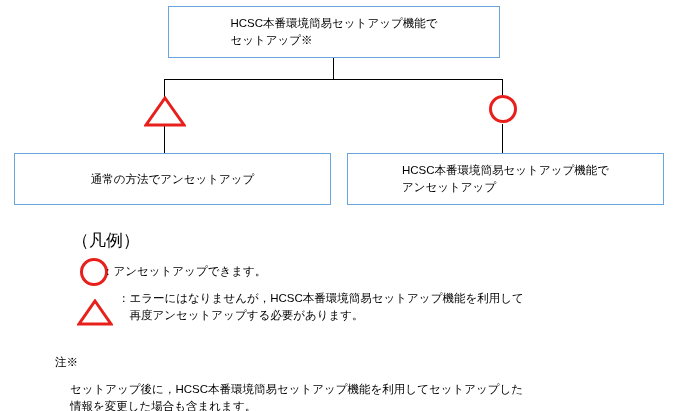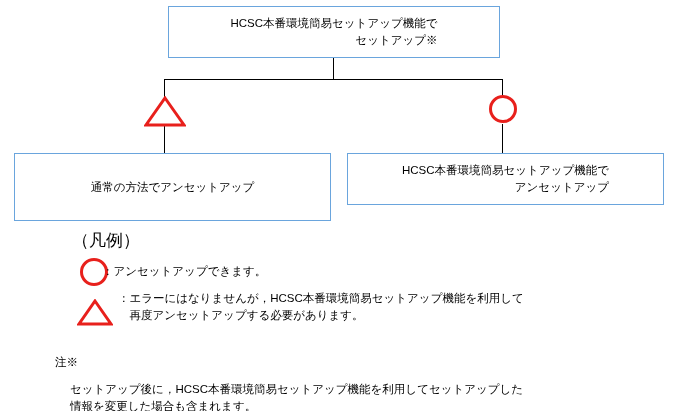--- a/index.html
+++ b/index.html
@@ -23,36 +23,36 @@
 
   
   .node {
     position: absolute;
     box-sizing: border-box;
     border: 1px solid #6aa5dd;
     background: #ffffff;
     display: flex;
     align-items: center;
     justify-content: center;
-    text-align: right;
+    text-align: left;
     font-size: 11.5px;
     line-height: 1.45;
     color: #000000;
   }
   .node-top {
     left: 168px;
     top: 6px;
     width: 332px;
     height: 52px;
   }
   .node-left {
     left: 14px;
     top: 153px;
     width: 317px;
-    height: 68px;
+    height: 52px;
   }
   .node-right {
     left: 347px;
     top: 153px;
     width: 317px;
     height: 52px;
   }
   .node-text {
     padding: 0 6px;
     white-space: pre-line;

